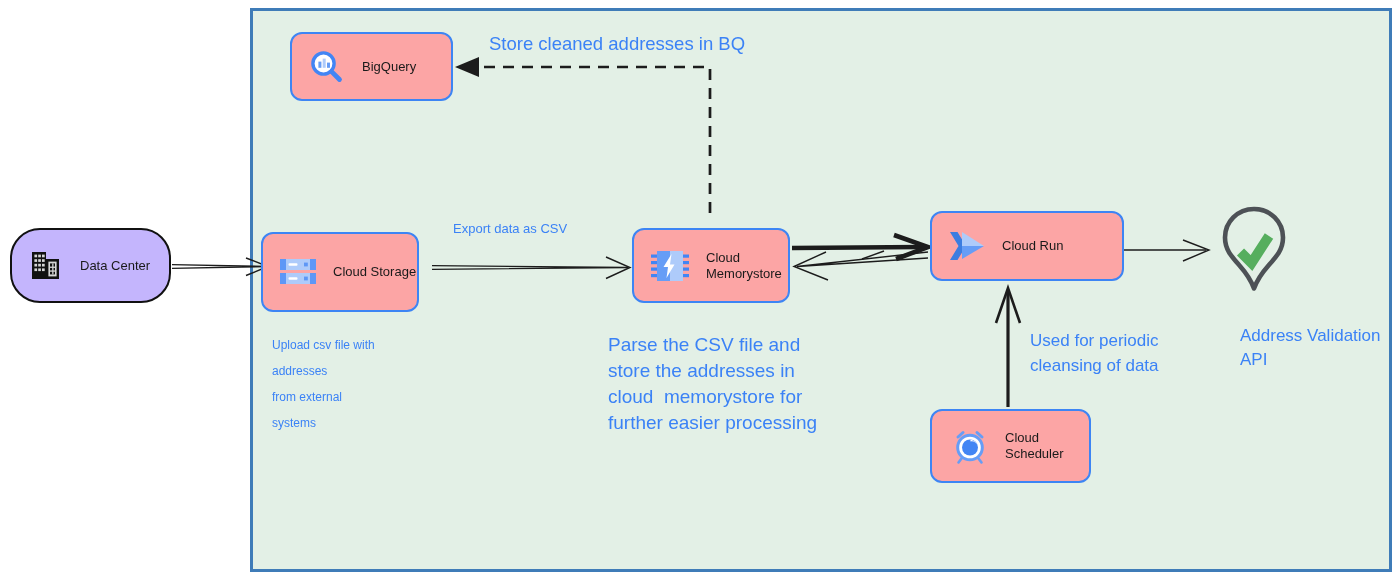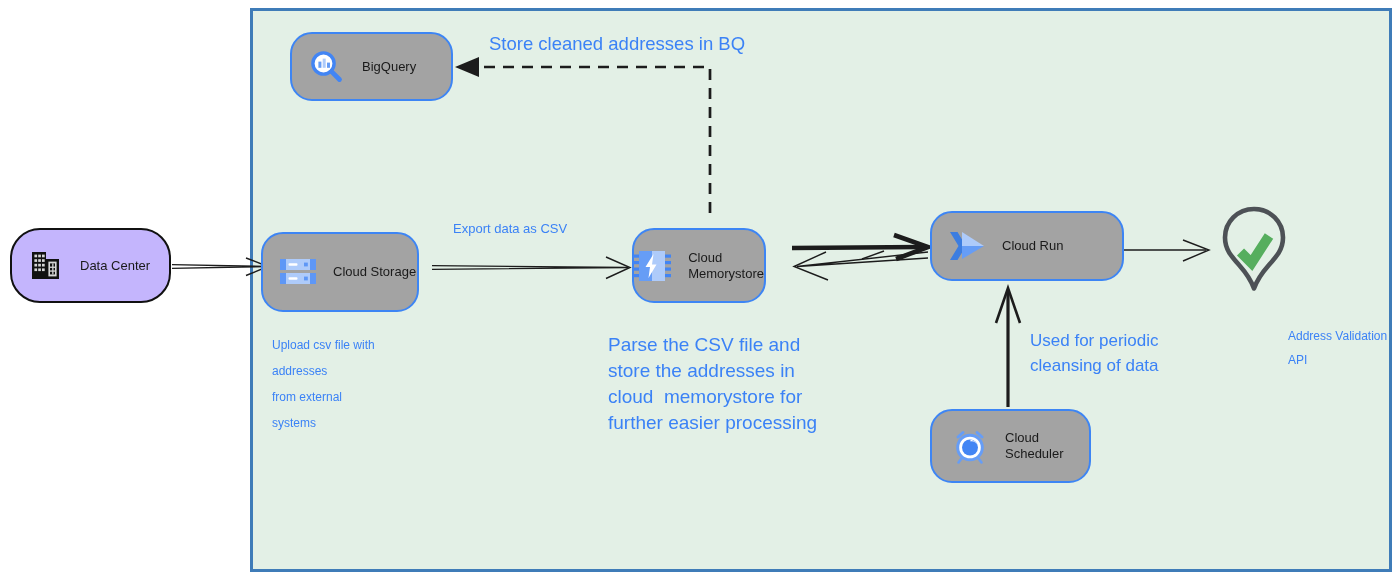--- a/index.html
+++ b/index.html
@@ -7,42 +7,42 @@
     font-family:"Liberation Sans", sans-serif; color:#1a1a1a; overflow:hidden; }
   .canvas { position:relative; width:1400px; height:580px; background:#fff; }
 
   .boundary { position:absolute; left:250px; top:8px; width:1142px; height:564px;
     background:#e3f0e6; border:3px solid #3f7cb8; }
 
   .edges { position:absolute; left:0; top:0; width:1400px; height:580px;
     pointer-events:none; }
 
   .node { position:absolute; display:flex; align-items:center;
-    background:#a3a3a3; border:2.2px solid #3d85f4; border-radius:22px;
+    background:#fca5a5; border:2.2px solid #3d85f4; border-radius:12px;
     padding-left:17px; gap:17px; font-size:13px; line-height:16px; }
   .node .icon { flex:0 0 auto; display:flex; }
   .node .lbl { white-space:pre-line; }
 
   .node-data-center { left:10px; top:228px; width:161px; height:75px;
     background:#c4b5fd; border:2.6px solid #111; border-radius:30px; }
   .node-bigquery      { left:290px; top:32px;  width:163px; height:69px; }
   .node-storage       { left:261px; top:232px; width:158px; height:80px;text-align:right; }
-  .node-memorystore   { left:632px; top:228px; width:134px; height:75px;justify-content:flex-end; }
+  .node-memorystore   { left:632px; top:228px; width:158px; height:75px; }
   .node-run           { left:930px; top:211px; width:194px; height:70px; }
   .node-scheduler     { left:930px; top:409px; width:161px; height:74px;padding-left:20px; }
 
   .pin { position:absolute; left:1221px; top:206px; }
 
   .ann { position:absolute; white-space:pre-wrap; color:#3b82f6; }
   .ann-store   { left:489px;  top:33px;  font-size:18.5px; }
   .ann-export  { left:453px;  top:221px; font-size:13px; }
   .ann-upload  { left:272px;  top:332px; font-size:12px; line-height:26px; }
   .ann-parse   { left:608px;  top:332px; font-size:19px; line-height:26px; }
   .ann-periodic{ left:1030px; top:328px; font-size:17px;   line-height:25px; }
-  .ann-pinlabel{ left:1240px; top:324px; font-size:12px;   line-height:24px;margin-left:48px; }
+  .ann-pinlabel{ left:1240px; top:324px; font-size:17px;   line-height:24px; }
 </style>
 </head>
 <body>
 
 <div class="canvas">
 
   <div class="boundary"></div>
 
   <svg class="edges" width="1400" height="580" viewBox="0 0 1400 580">
 

